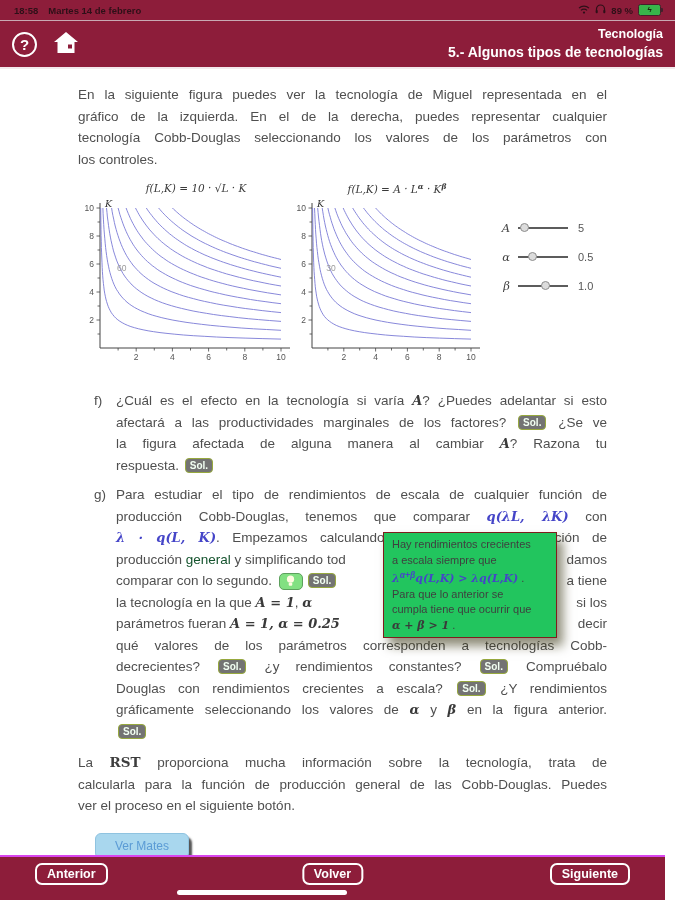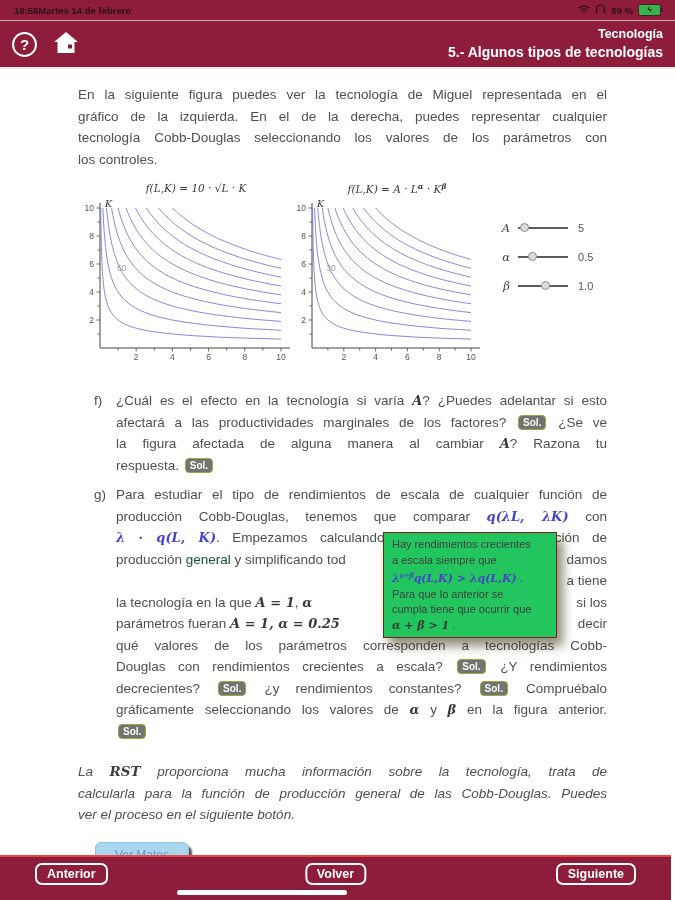--- a/index.html
+++ b/index.html
@@ -2,21 +2,21 @@
 <html><head>
 <meta charset="utf-8">
 <style>
   html,body{margin:0;padding:0;}
   body{width:675px;height:900px;position:relative;overflow:hidden;background:#fff;
        font-family:"Liberation Sans",sans-serif;}
 
   
   .status-bar{height:20px;background:#8d1d3a;display:flex;justify-content:space-between;
       align-items:center;padding:0 14px;font-size:9.5px;font-weight:600;color:#2e1018;}
-  .sb-left{display:flex;}
+  .sb-left{display:flex;gap:10px;}
   .sb-right{display:flex;align-items:center;gap:5px;}
   .battery{width:21px;height:10px;border:1px solid #43202b;border-radius:2.5px;background:#38b44a;
       position:relative;display:inline-flex;align-items:center;justify-content:center;
       font-size:8px;color:#1c240f;line-height:1;}
   .battery:after{content:"";position:absolute;right:-3px;top:2.5px;width:2px;height:4px;
       background:#43202b;border-radius:0 1px 1px 0;}
 
   
   .app-header{height:46px;background:#8d1d3a;border-top:1px solid #c9a9b3;
       border-bottom:2px solid #f3e9ec;display:flex;align-items:center;padding:0 12px;position:relative;}
@@ -32,21 +32,21 @@
   .content{position:absolute;top:69px;bottom:45px;left:0;right:0;background:#fff;overflow:hidden;}
   .page{padding:15px 68px 0 78px;}
   .para,.item-body{font-size:13.5px;line-height:21.5px;color:#4f4f4f;}
   .tl-j{text-align:justify;text-align-last:justify;}
   .tl-l{text-align:left;}
   .tl-c{text-align:center;}
   .tl-s{display:flex;justify-content:space-between;align-items:baseline;}
 
   .seg-math{font-family:"DejaVu Serif",serif;font-style:italic;font-weight:bold;color:#3a3a3a;font-size:13px;}
   .seg-bluemath{font-family:"DejaVu Serif",serif;font-style:italic;font-weight:bold;color:#4545c8;font-size:13px;}
-  .seg-bluesup{font-family:Liberation Serif, serif;font-style:italic;font-weight:bold;color:#4545c8;
+  .seg-bluesup{font-family:Liberation Sans, sans-serif;font-style:italic;font-weight:bold;color:#4545c8;
       font-size:8.5px;vertical-align:4px;}
   .seg-sup{font-family:"DejaVu Serif",serif;font-style:italic;font-weight:bold;color:#3a3a3a;
       font-size:7.5px;vertical-align:4px;}
   .seg-link{color:#14532d;cursor:pointer;}
   .seg-bold{font-family:"DejaVu Serif",serif;font-weight:bold;color:#3d3d3d;}
 
   .sol-btn{display:inline-block;background:#737373;border:1px solid #97a93e;border-radius:4px;
       color:#f2fff2;font-size:10px;font-weight:bold;padding:0 4px;line-height:13px;height:15px;
       vertical-align:1px;margin:0 2px;font-family:"Liberation Sans",sans-serif;cursor:pointer;}
   .bulb-btn{display:inline-flex;align-items:center;justify-content:center;background:#82e082;
@@ -70,37 +70,37 @@
   .sl-track{position:relative;width:50px;height:2px;background:#5c5c5c;margin:0 10px 0 2px;}
   .sl-handle{position:absolute;top:-4px;width:9px;height:9px;border-radius:50%;
       background:#dcdcdc;border:1px solid #8d8d8d;box-sizing:border-box;cursor:pointer;}
   .sl-value{font-size:11px;color:#555;}
 
   
   .item{display:flex;margin-top:18px;}
   .item.g{margin-top:8px;}
   .item-label{width:22px;margin-left:16px;font-size:13.5px;line-height:21.5px;color:#4f4f4f;flex:none;}
   .item-body{flex:1;}
-  .rst{margin-top:19px;font-style:italic;}
+  .rst{margin-top:10px;}
 
   
   .tooltip{position:absolute;left:383px;top:532px;width:156px;padding:4px 8px;background:#22c55e;
       border:1px solid #7f1d1d;box-shadow:6px 8px 10px rgba(50,45,10,.55);font-size:11px;
       line-height:15.5px;color:#3f3f3f;z-index:10;overflow:hidden;}
   .tooltip > div{white-space:nowrap;}
   .tooltip .seg-math,.tooltip .seg-bluemath{font-size:11px;}
 
   
   .ver-mates{margin:16px 0 0 17px;background:#a9d7ee;color:#5b9bd5;font-size:12px;
       padding:5px 19px;border:1px solid #8fc3e0;border-radius:6px;box-shadow:3px 4px 2px #555;
       font-family:"Liberation Sans",sans-serif;cursor:pointer;}
 
   
-  .navbar{position:absolute;left:0;right:4px;bottom:0;height:45px;background:#8d1d3a;
-      border-top:2px solid #ef4444;box-sizing:border-box;}
+  .navbar{position:absolute;left:0;right:10px;bottom:0;height:45px;background:#8d1d3a;
+      border-top:2px solid #d946ef;box-sizing:border-box;}
   .nav-btn{position:absolute;top:6px;border:2px solid #fff;border-radius:7px;background:transparent;
       color:#fff;font-weight:bold;font-size:12.5px;padding:2px 10px;
       font-family:"Liberation Sans",sans-serif;cursor:pointer;}
   .nav-anterior{left:35px;}
   .nav-volver{left:50%;transform:translateX(-50%);}
   .nav-siguiente{right:35px;}
   .home-indicator{position:absolute;left:177px;bottom:5px;width:170px;height:5px;border-radius:3px;background:#fff;}
   .flex-spacer{flex:1;}
 </style>
 </head>
@@ -306,36 +306,42 @@
       <div class="item-body">
           <div class="tl-j"><span class="seg seg-text">Para estudiar el tipo de rendimientos de escala de cualquier función de</span></div>
           <div class="tl-j"><span class="seg seg-text">producción Cobb-Douglas, tenemos que comparar </span><span class="seg seg-bluemath">q(λL, λK)</span><span class="seg seg-text"> con</span></div>
           <div class="tl-j"><span class="seg seg-bluemath">λ · q(L, K)</span><span class="seg seg-text">. Empezamos calculando lo primero con la función de</span></div>
           <div class="tl-s">
             <span><span class="seg seg-text">producción </span><span class="seg seg-link">general</span><span class="seg seg-text"> y simplificando tod</span></span>
             <span class="flex-spacer"></span>
             <span><span class="seg seg-text">damos</span></span>
           </div>
           <div class="tl-s">
+            <span><span class="seg seg-text">comparar con lo segundo. </span><button class="bulb-btn">
+                <svg width="9" height="13" viewBox="0 0 9 13">
+                  <circle cx="4.5" cy="4.2" r="3.6" fill="#fffbe2"></circle>
+                  <rect x="2.7" y="7.8" width="3.6" height="3" rx="1" fill="#fffbe2"></rect>
+                </svg>
+              </button><button class="sol-btn">Sol.</button></span>
             <span class="flex-spacer"></span>
             <span><span class="seg seg-text">a tiene</span></span>
           </div>
           <div class="tl-s">
             <span><span class="seg seg-text">la tecnología en la que </span><span class="seg seg-math">A = 1</span><span class="seg seg-text">, </span><span class="seg seg-math">α</span></span>
             <span class="flex-spacer"></span>
             <span><span class="seg seg-text">si los</span></span>
           </div>
           <div class="tl-s">
             <span><span class="seg seg-text">parámetros fueran </span><span class="seg seg-math">A = 1, α = 0.25</span></span>
             <span class="flex-spacer"></span>
             <span><span class="seg seg-text">decir</span></span>
           </div>
           <div class="tl-j"><span class="seg seg-text">qué valores de los parámetros corresponden a tecnologías Cobb-</span></div>
+          <div class="tl-j"><span class="seg seg-text">decrecientes? </span><button class="sol-btn">Sol.</button><span class="seg seg-text"> ¿y rendimientos constantes? </span><button class="sol-btn">Sol.</button><span class="seg seg-text"> Compruébalo</span></div>
           <div class="tl-j"><span class="seg seg-text">Douglas con rendimientos crecientes a escala? </span><button class="sol-btn">Sol.</button><span class="seg seg-text"> ¿Y rendimientos</span></div>
-          <div class="tl-j"><span class="seg seg-text">decrecientes? </span><button class="sol-btn">Sol.</button><span class="seg seg-text"> ¿y rendimientos constantes? </span><button class="sol-btn">Sol.</button><span class="seg seg-text"> Compruébalo</span></div>
           <div class="tl-j"><span class="seg seg-text">gráficamente seleccionando los valores de </span><span class="seg seg-math">α</span><span class="seg seg-text"> y </span><span class="seg seg-math">β</span><span class="seg seg-text"> en la figura anterior.</span></div>
           <div class="tl-l"><button class="sol-btn">Sol.</button></div>
         </div>
     </div>
 
     <div class="para rst">
         <div class="tl-j"><span class="seg seg-text">La </span><span class="seg seg-bold">RST</span><span class="seg seg-text"> proporciona mucha información sobre la tecnología, trata de</span></div>
         <div class="tl-j"><span class="seg seg-text">calcularla para la función de producción general de las Cobb-Douglas. Puedes</span></div>
         <div class="tl-l"><span class="seg seg-text">ver el proceso en el siguiente botón.</span></div>
       </div>

